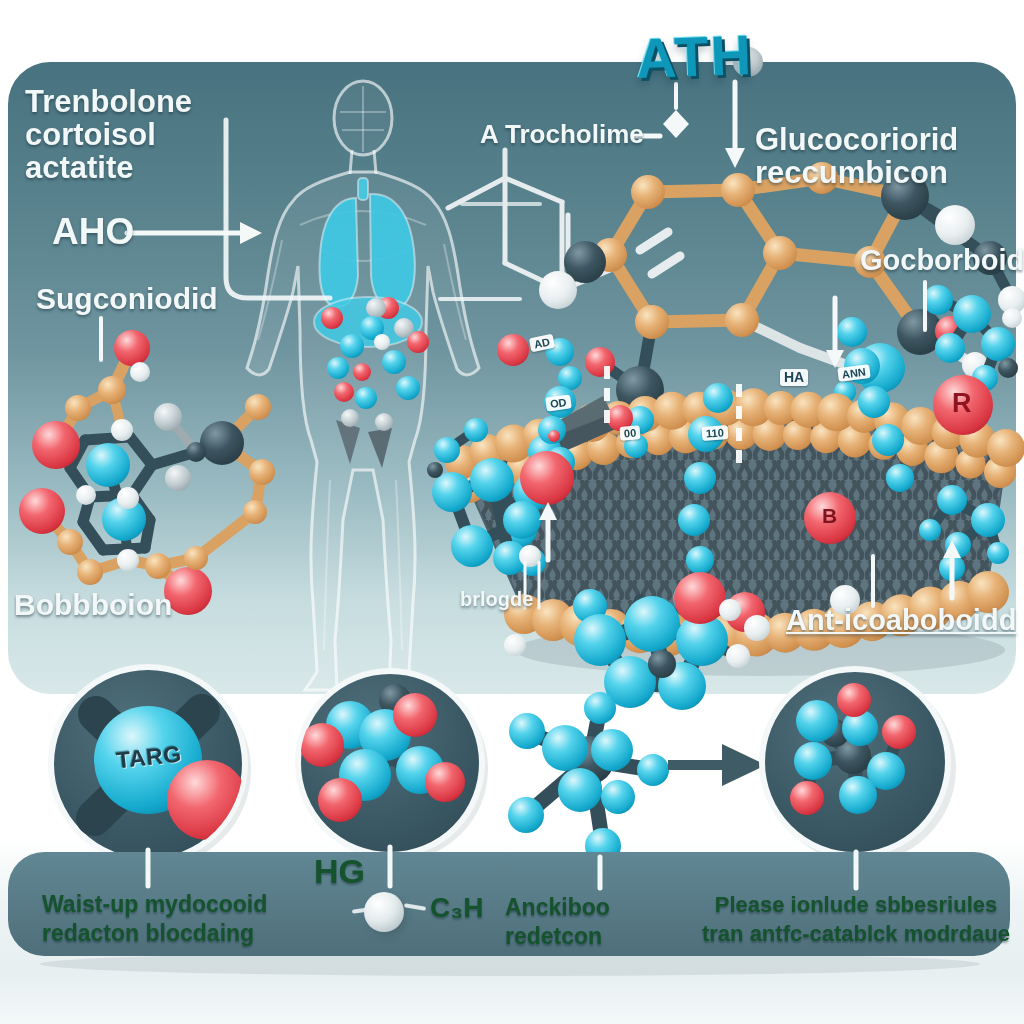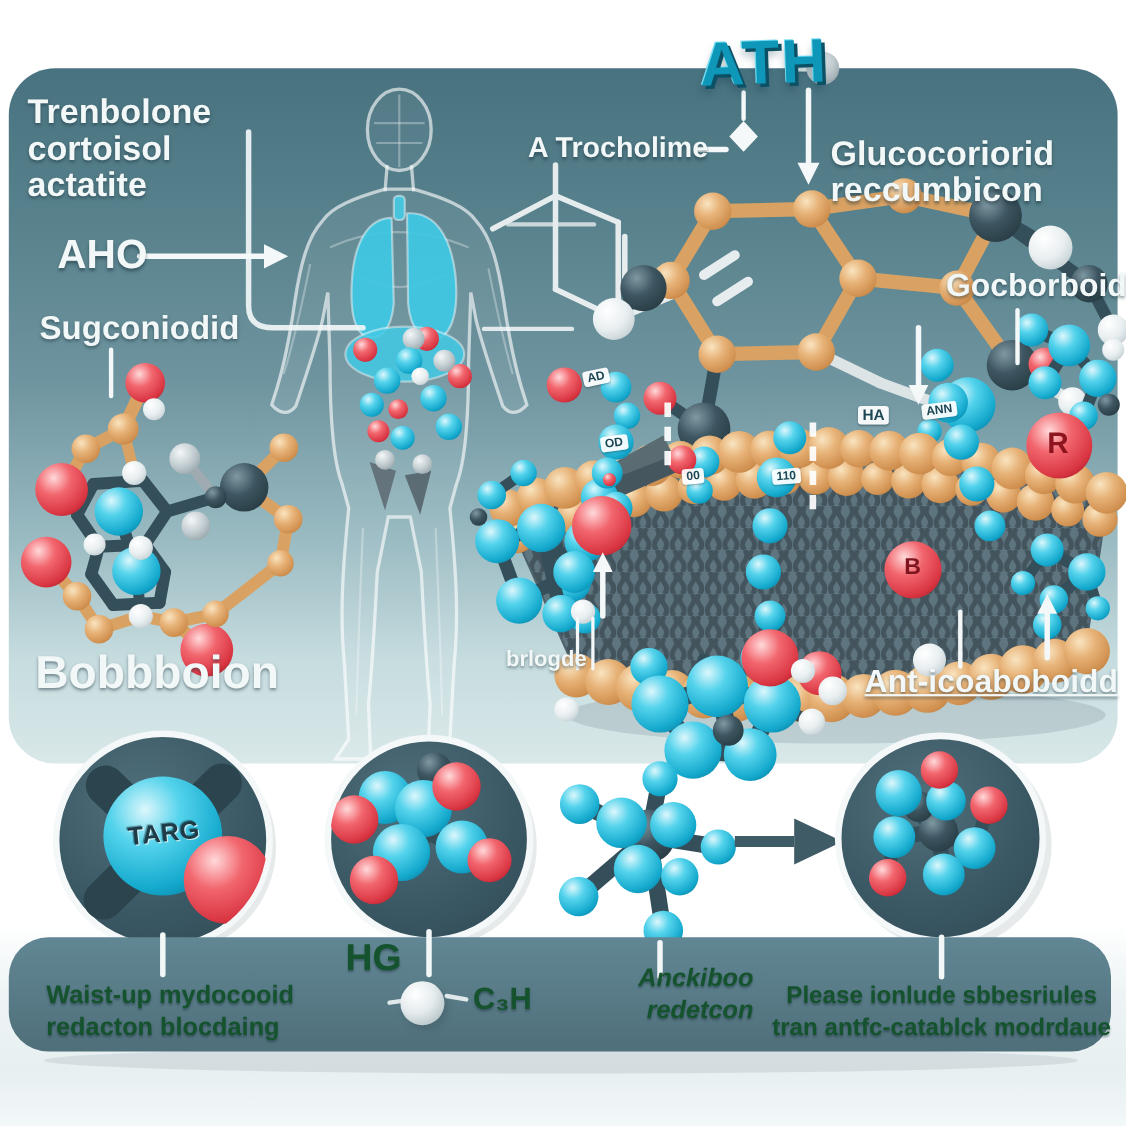--- a/index.html
+++ b/index.html
@@ -551,21 +551,21 @@
 <div id="ath">ATH</div>
 
 <div class="lbl center" style="left:25px;top:86px;width:195px;font-size:31px;">
   <div>Trenbolone</div>
   <div>cortoisol</div>
   <div>actatite</div>
 </div>
 
 <div class="lbl" style="left:52px;top:212px;font-size:37px;">AHO</div>
 <div class="lbl" style="left:36px;top:283px;font-size:30px;">Sugconiodid</div>
-<div class="lbl" style="left:32px;top:589px;font-size:42px;">Bobbboion</div>
+<div class="lbl" style="left:14px;top:589px;font-size:30px;">Bobbboion</div>
 <div class="lbl" style="left:480px;top:121px;font-size:26px;">A Trocholime</div>
 
 <div class="lbl center" style="left:755px;top:88px;width:250px;font-size:31px;margin-top:36px;">
   <div>Glucocoriorid</div>
   <div>reccumbicon</div>
 </div>
 
 <div class="lbl" style="left:860px;top:245px;font-size:29px;">Gocborboid</div>
 <div class="lbl" style="left:460px;top:589px;font-size:20px;">brlogde</div>
 <div class="lbl" style="left:786px;top:605px;font-size:29px;text-decoration:underline;">Ant-icoaboboidd</div>
@@ -586,21 +586,21 @@
   <div>Waist-up mydocooid</div>
   <div>redacton blocdaing</div>
 </div>
 
 <div class="cap" style="left:314px;top:857px;font-size:34px;">HG</div>
 <div class="formula-bond" style="left:352px;top:908px;width:26px;transform:rotate(-8deg);"></div>
 <div class="formula-sphere" style="left:364px;top:892px;"></div>
 <div class="formula-bond" style="left:404px;top:905px;width:22px;transform:rotate(10deg);"></div>
 <div class="cap" style="left:430px;top:893px;font-size:28px;">C₃H</div>
 
-<div class="cap center" style="left:505px;top:874px;width:180px;text-align:right;font-style:italic;">
+<div class="cap center" style="left:505px;top:893px;width:180px;text-align:left;">
   <div>Anckiboo</div>
   <div>redetcon</div>
 </div>
 
 <div class="cap" style="left:694px;top:890px;width:324px;text-align:center;font-size:22px;">
   <div>Please ionlude sbbesriules</div>
   <div>tran antfc-catablck modrdaue</div>
 </div>
 
 </body></html>

